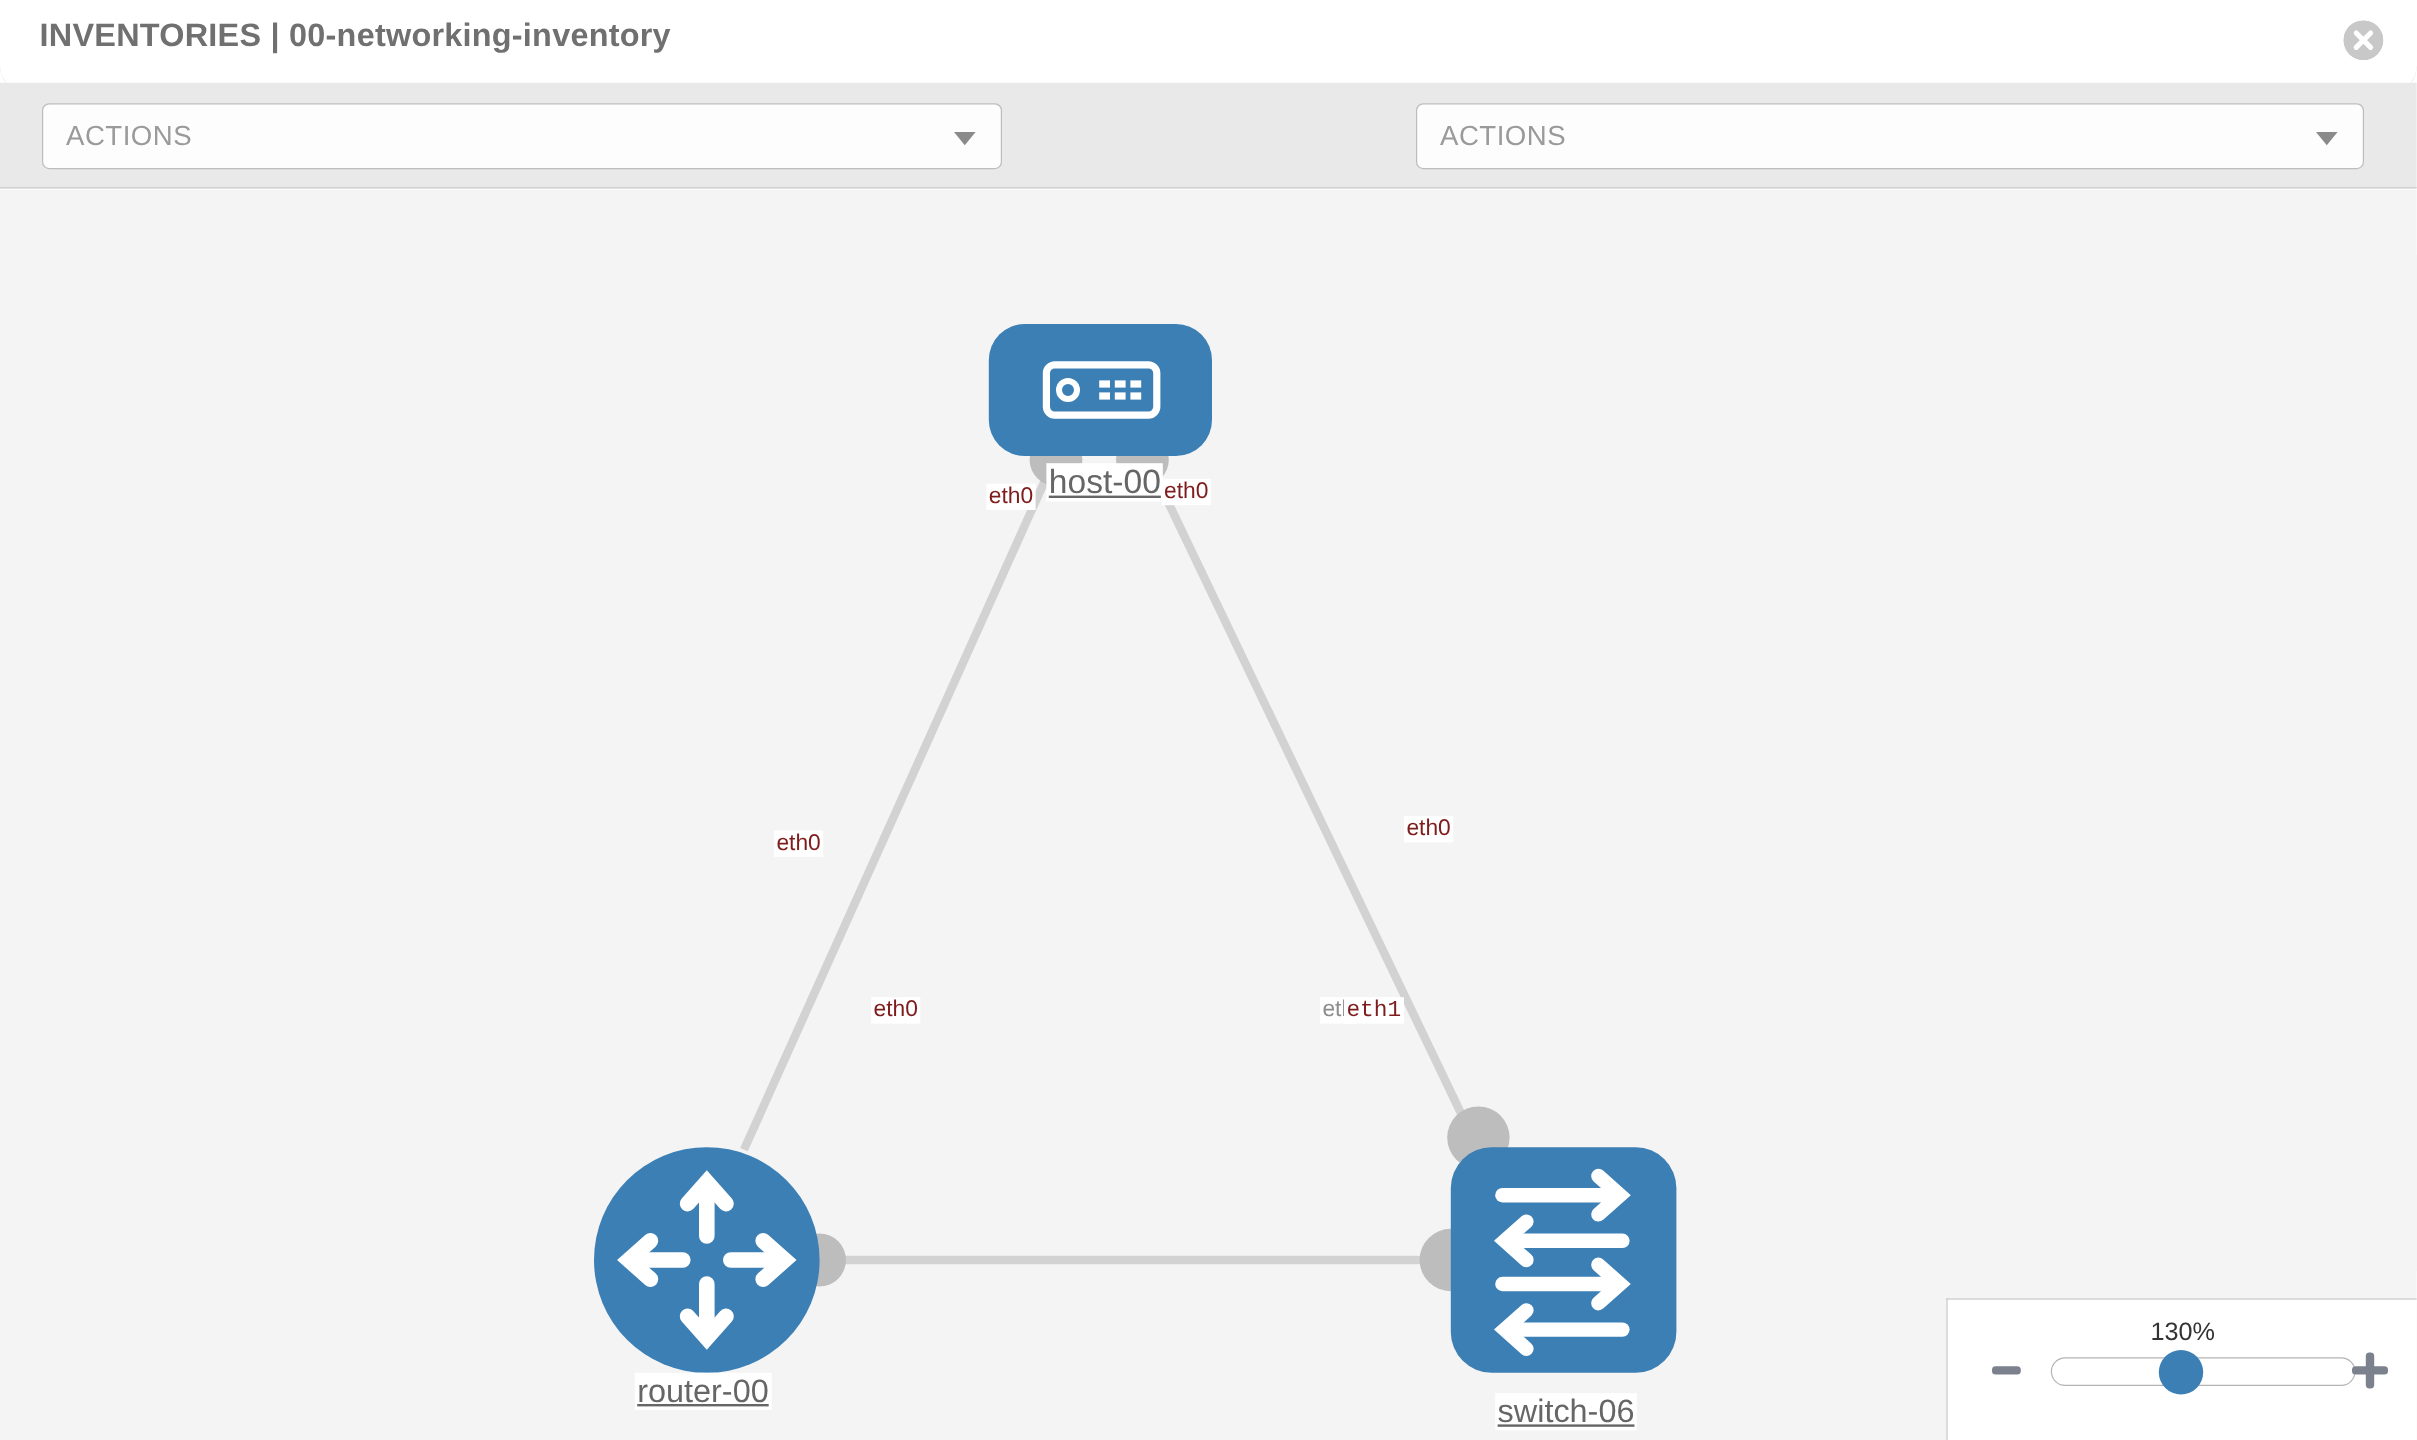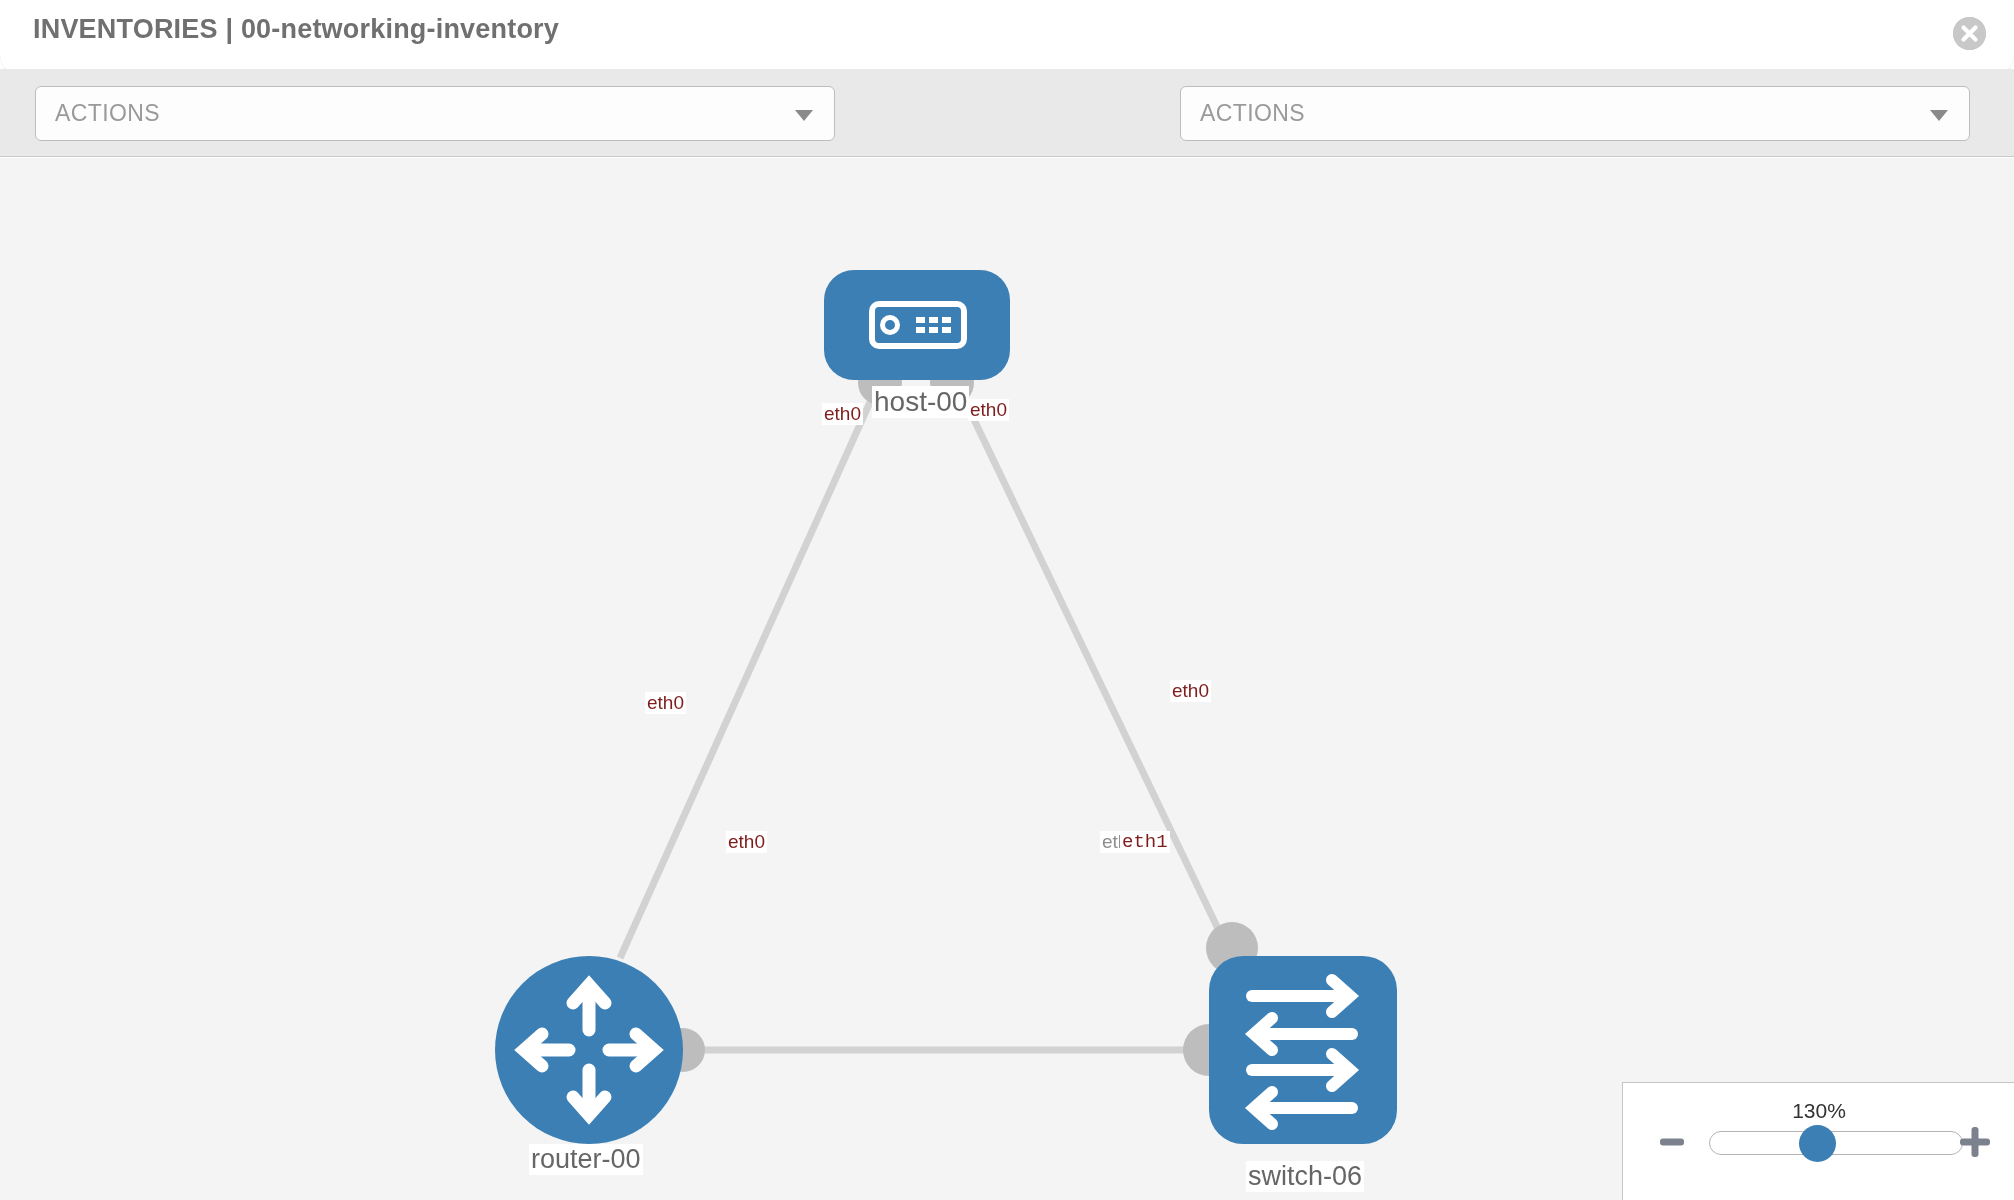--- a/index.html
+++ b/index.html
@@ -133,20 +133,21 @@
     width: 2014px;
     height: 1042px;
   }
   .node-label {
     position: absolute;
     font-size: 27px;
     color: #666666;
     background: #ffffff;
     white-space: nowrap;
     padding: 0 2px;
+    text-decoration: underline;
   }
   .edge-label {
     position: absolute;
     font-size: 19px;
     color: #7f1d1d;
     background: #ffffff;
     white-space: nowrap;
     padding: 0 2px;
   }
 

